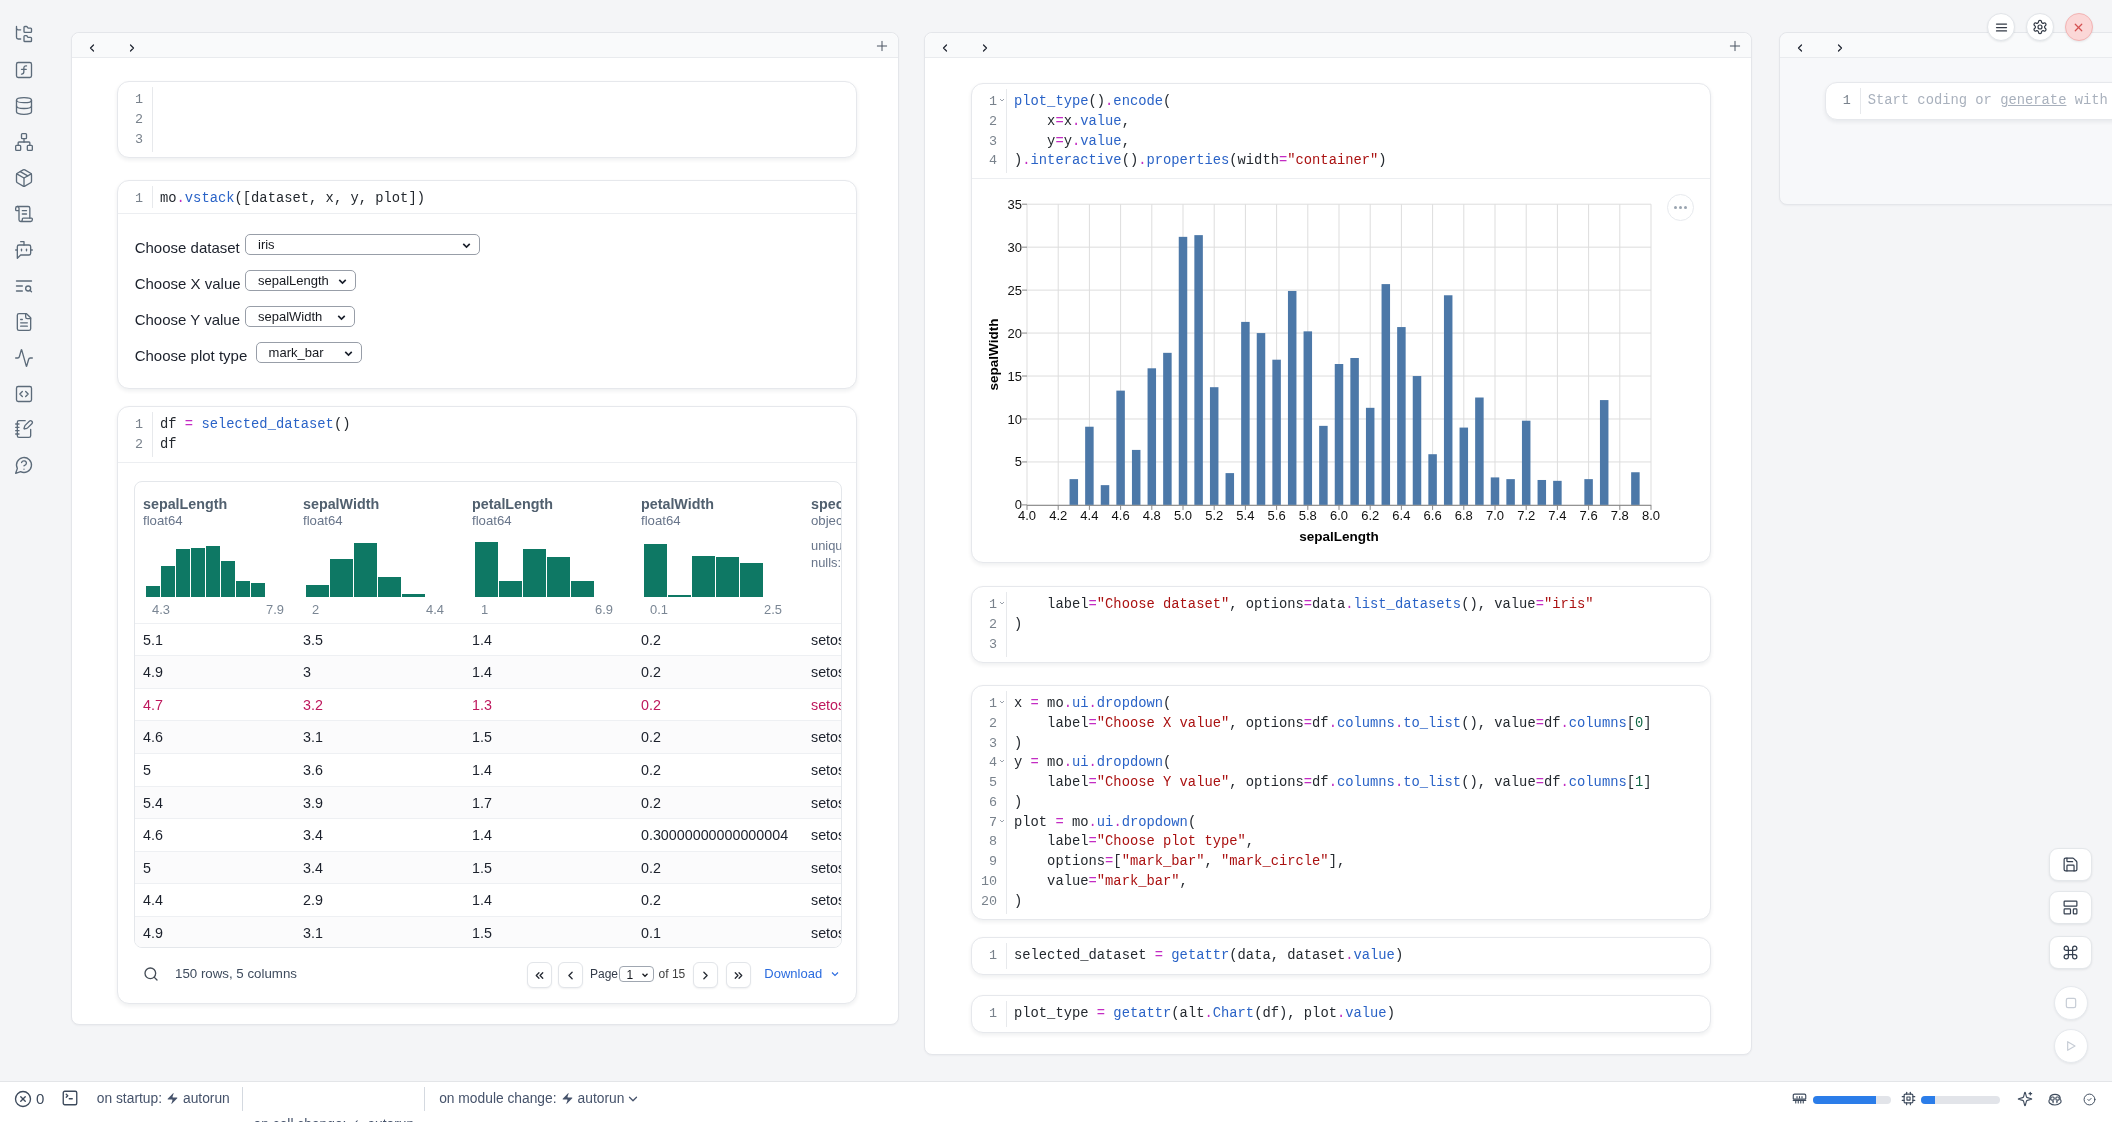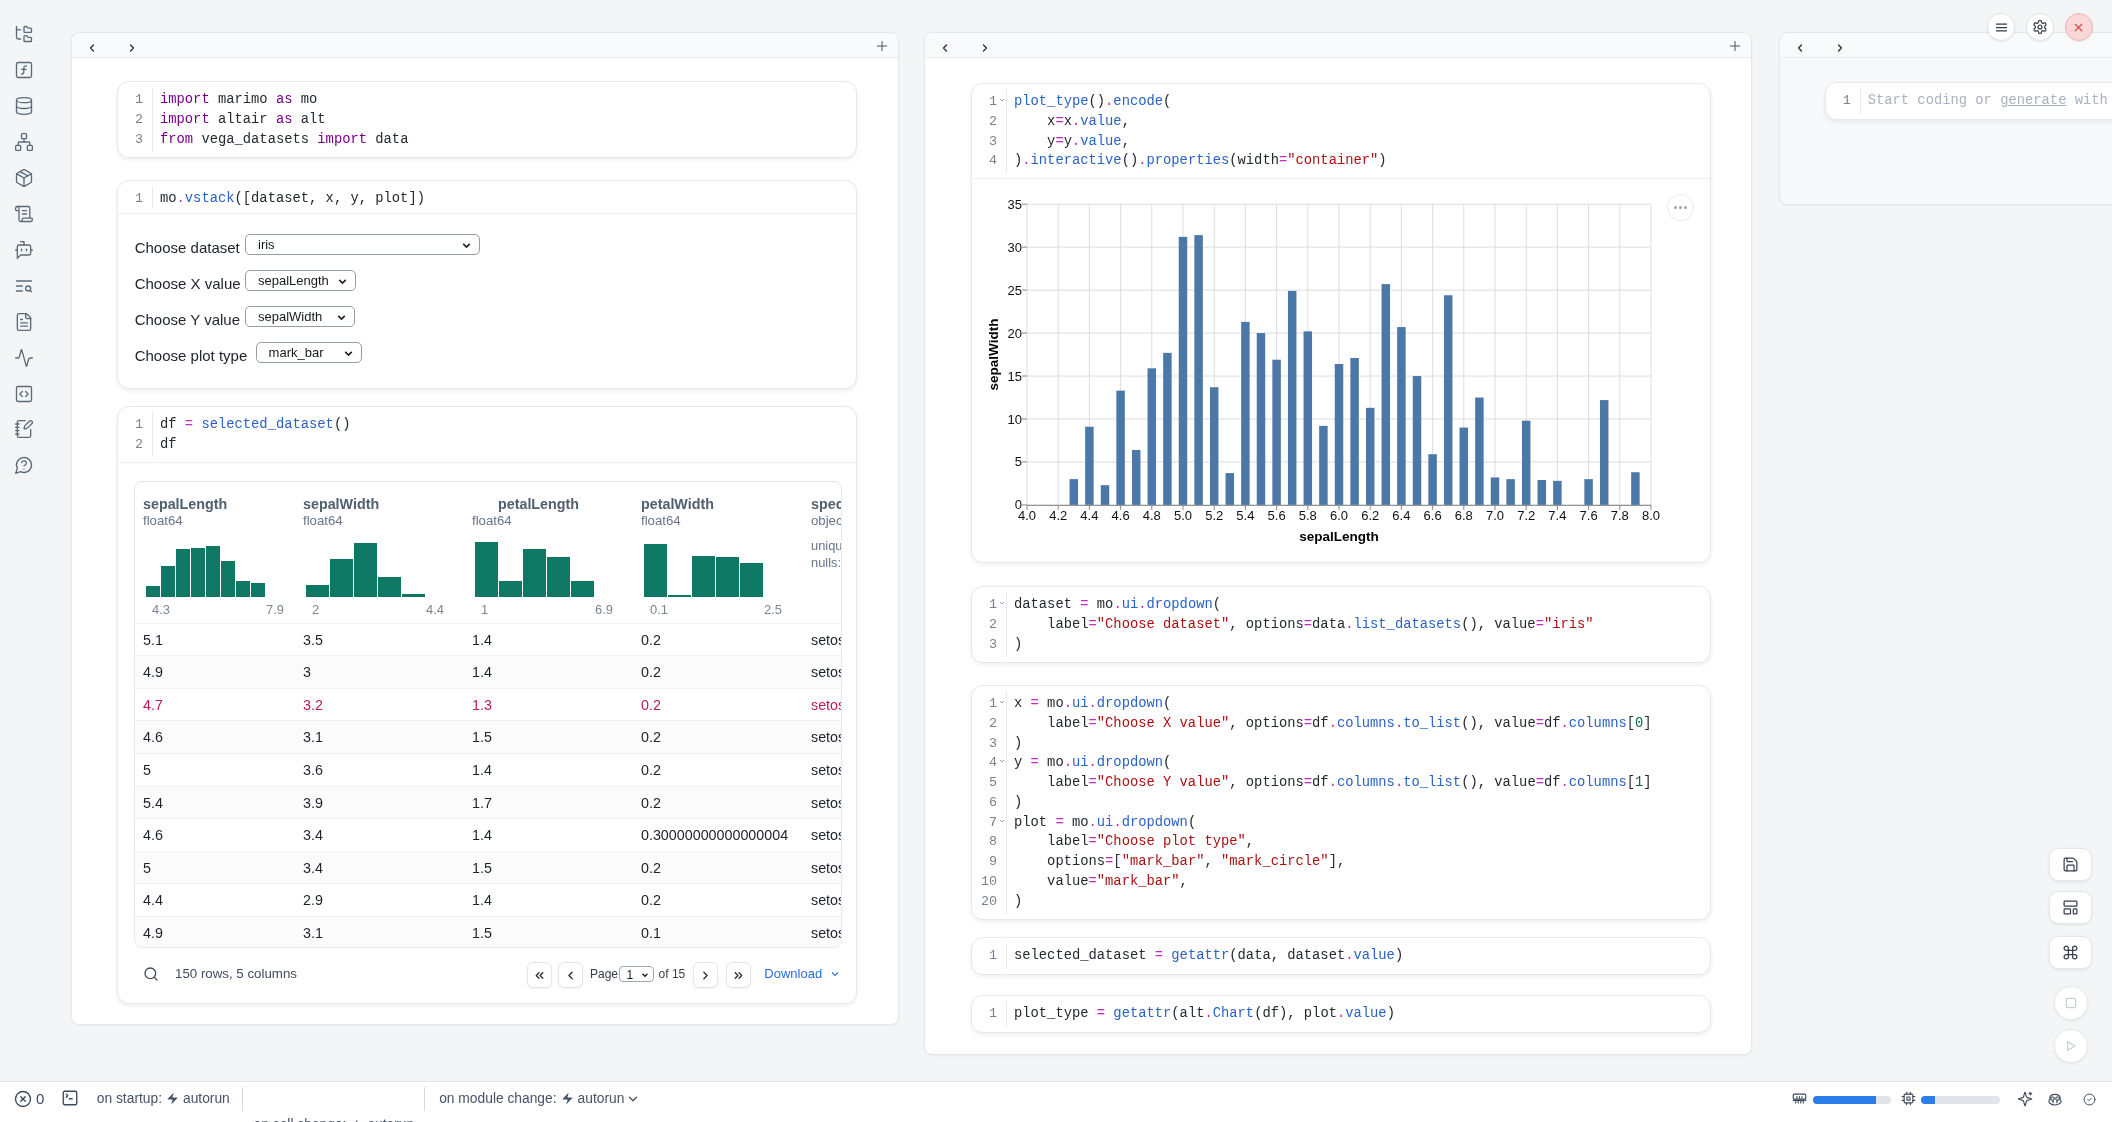--- a/index.html
+++ b/index.html
@@ -140,21 +140,20 @@
           <div class="lnrow">
             <span class="lnum">2</span>
             <span class="fold"></span>
           </div>
           <div class="lnrow">
             <span class="lnum">3</span>
             <span class="fold"></span>
           </div>
         </div>
     <div class="gsep"></div>
-    <div class="clines"><div class="cl"><i class="k">import</i> marimo <i class="k">as</i> mo</div><div class="cl"><i class="k">import</i> altair <i class="k">as</i> alt</div><div class="cl"><i class="k">from</i> vega_datasets <i class="k">import</i> data</div></div>
   </div>
 
 </div>
     <div class="cell" style="left:45.5px;top:147px;width:740px;">
   <div class="codearea" style="height:33px;border-bottom:1px solid #eceef1;">
     <div class="gut">
           <div class="lnrow">
             <span class="lnum">1</span>
             <span class="fold"></span>
           </div>
@@ -222,21 +221,21 @@
               <div style="position:absolute;left:0.0px;bottom:0;width:23.00px;height:11.9px;background:#0e7864;"></div>
               <div style="position:absolute;left:24.0px;bottom:0;width:23.00px;height:37.1px;background:#0e7864;"></div>
               <div style="position:absolute;left:48.0px;bottom:0;width:23.00px;height:53.3px;background:#0e7864;"></div>
               <div style="position:absolute;left:72.0px;bottom:0;width:23.00px;height:19.4px;background:#0e7864;"></div>
               <div style="position:absolute;left:96.0px;bottom:0;width:23.00px;height:2.2px;background:#0e7864;"></div>
             </div>
 <div style="position:absolute;left:9px;top:120px;width:130px;font-size:12.9px;color:#7a8694;">2</div>
 <div style="position:absolute;left:0px;top:120px;width:141px;font-size:12.9px;color:#7a8694;text-align:right;">4.4</div>
 </div>
           <div style="position:absolute;left:337px;top:0;width:160px;">
-<div style="position:absolute;left:0;top:14px;font-size:14.3px;font-weight:bold;color:#51606f;margin-left:26px;">petalLength</div>
+<div style="position:absolute;left:0;top:14px;font-size:14.3px;font-weight:bold;color:#51606f;">petalLength</div>
 <div style="position:absolute;left:0;top:31px;font-size:13.2px;color:#68758a;">float64</div>
 <div style="position:absolute;left:3px;top:54px;width:119px;height:60.5px;">
               <div style="position:absolute;left:0.0px;bottom:0;width:23.00px;height:54.7px;background:#0e7864;"></div>
               <div style="position:absolute;left:24.0px;bottom:0;width:23.00px;height:15.1px;background:#0e7864;"></div>
               <div style="position:absolute;left:48.0px;bottom:0;width:23.00px;height:47.4px;background:#0e7864;"></div>
               <div style="position:absolute;left:72.0px;bottom:0;width:23.00px;height:39.8px;background:#0e7864;"></div>
               <div style="position:absolute;left:96.0px;bottom:0;width:23.00px;height:15.5px;background:#0e7864;"></div>
             </div>
 <div style="position:absolute;left:9px;top:120px;width:130px;font-size:12.9px;color:#7a8694;">1</div>
 <div style="position:absolute;left:0px;top:120px;width:141px;font-size:12.9px;color:#7a8694;text-align:right;">6.9</div>
@@ -560,21 +559,21 @@
           <div class="lnrow">
             <span class="lnum">2</span>
             <span class="fold"></span>
           </div>
           <div class="lnrow">
             <span class="lnum">3</span>
             <span class="fold"></span>
           </div>
         </div>
     <div class="gsep"></div>
-    <div class="clines"><div class="cl">dataset <i class="m">=</i> mo<i class="m">.</i><i class="f">ui</i><i class="m">.</i><i class="f">dropdown</i>(</div><div class="cl">    label<i class="m">=</i><i class="s">"Choose dataset"</i>, options<i class="m">=</i>data<i class="m">.</i><i class="f">list_datasets</i>(), value<i class="m">=</i><i class="s">"iris"</i></div><div class="cl">)</div></div>
+    <div class="clines"><div class="cl">    label<i class="m">=</i><i class="s">"Choose dataset"</i>, options<i class="m">=</i>data<i class="m">.</i><i class="f">list_datasets</i>(), value<i class="m">=</i><i class="s">"iris"</i></div><div class="cl">)</div></div>
   </div>
 
 </div>
     <div class="cell" style="left:46.5px;top:652px;width:740px;">
   <div class="codearea" style="height:233.25px;">
     <div class="gut">
           <div class="lnrow">
             <span class="lnum">1</span>
             <span class="fold"><svg width="8" height="8" viewBox="0 0 24 24" fill="none" stroke="#9aa1ab" stroke-width="3" style="margin-left:1px;margin-bottom:1px">
                 <path d="m6 9 6 6 6-6"></path>

